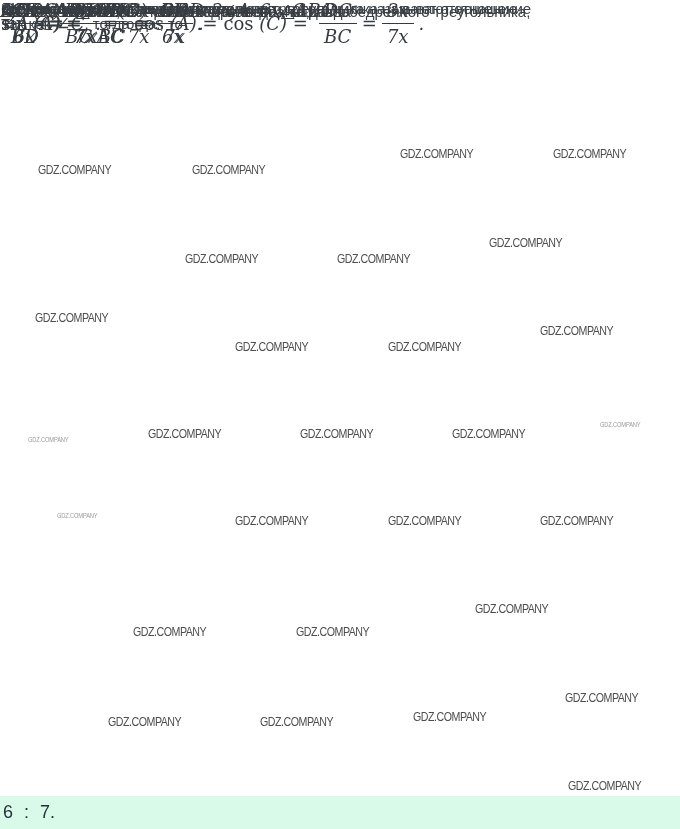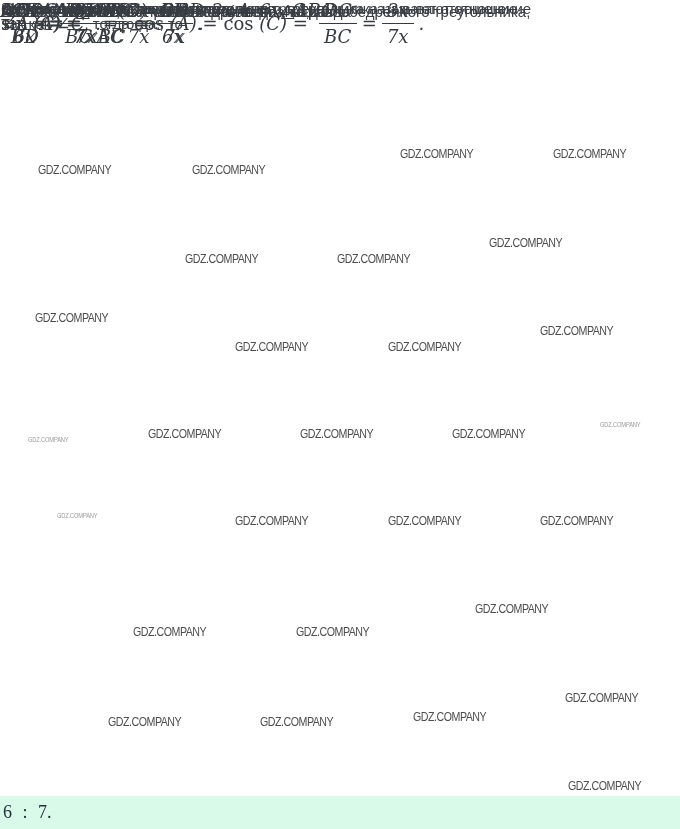--- a/index.html
+++ b/index.html
@@ -27,21 +27,21 @@
   
   .l-intro1a{top:78} .l-intro1b{top:114} .l-s1{top:143}
   .l-s2{top:184;height:48} .l-s3{top:226;height:48}
   .l-s4a{top:288} .l-s4b{top:326} .l-s5{top:368}
   .l-intro2a{top:405} .l-intro2b{top:440} .l-s6{top:474}
   .l-s7{top:510;height:48} .l-s8{top:554;height:48} .l-s9{top:603}
   .l-s10{top:639;height:48} .l-s11{top:693;height:48} .l-s12{top:747;height:48}
 
   .answer-strip { position:absolute; left:0; top:796; top:796px; width:680px; height:33px;
                   display:flex; align-items:center; }
-  .answer-text { font-family:Liberation Serif, serif; font-size:18px; color:#24313b;
+  .answer-text { font-family:Liberation Sans, sans-serif; font-size:18px; color:#24313b;
                  padding-left:3px; word-spacing:6px; }
 
   .wm { position:absolute; font-family:"Liberation Sans", sans-serif; font-size:13px;
         color:#4e4e4e; letter-spacing:-0.6px; transform:scaleX(0.82);
         transform-origin:left top; white-space:nowrap; line-height:13px; }
   .wm.small { font-size:7px; letter-spacing:-0.2px; color:#9a9a9a; line-height:7px; }
 </style>
 </head>
 <body>
 

